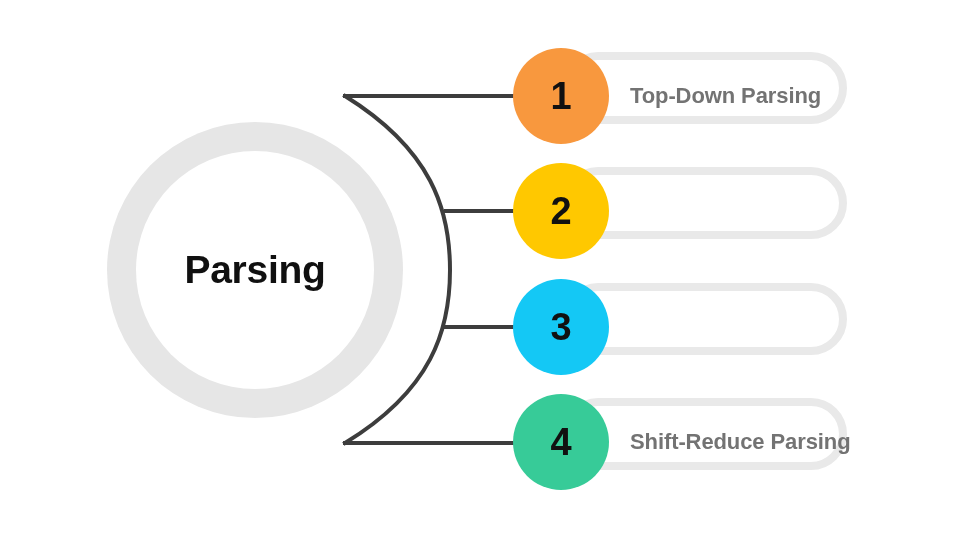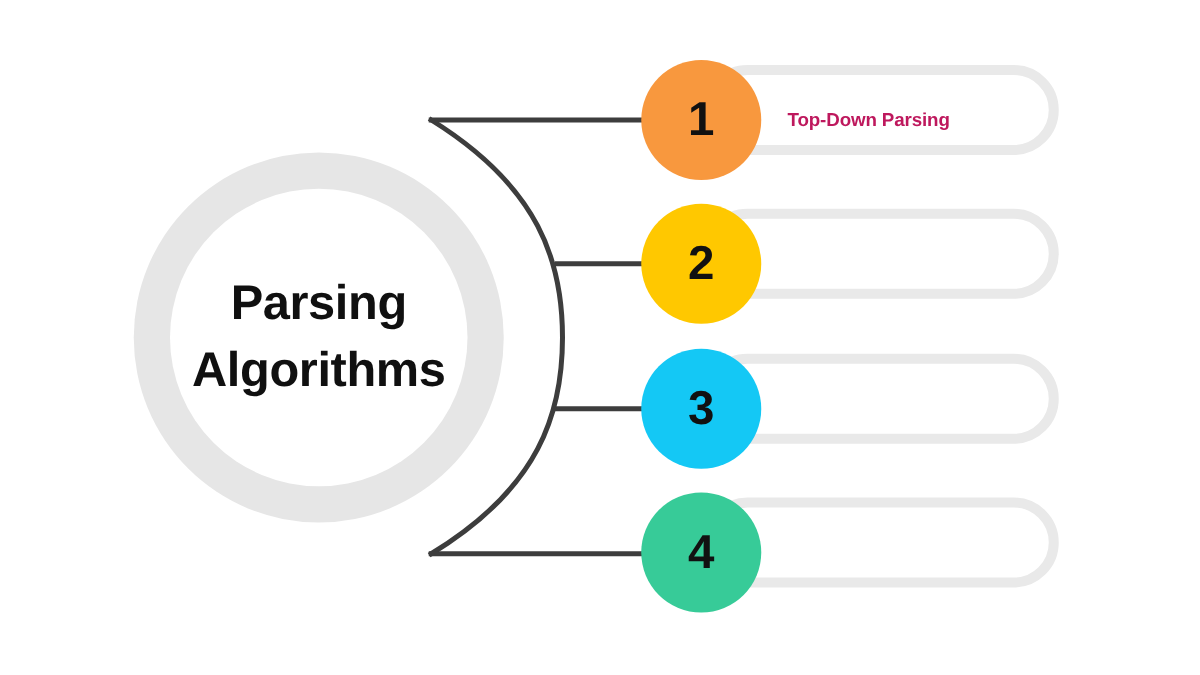--- a/index.html
+++ b/index.html
@@ -90,22 +90,22 @@
     box-sizing: border-box;
   }
   .pill-label {
     position: absolute;
     left: 117px;
     top: 0;
     width: 233px;
     height: 96px;
     display: flex;
     align-items: center;
-    color: #be185d;
-    font-size: 15px;
+    color: #737373;
+    font-size: 22px;
     font-weight: bold;
     letter-spacing: -0.1px;
     white-space: nowrap;
   }
   .bubble {
     position: absolute;
     left: 0;
     top: 0;
     width: 96px;
     height: 96px;
@@ -120,21 +120,20 @@
 </style>
 </head>
 <body>
 
 <div class="canvas">
 
   <div class="hub" style="background: rgb(230, 230, 230);">
     <div class="hub-inner" style="background: rgb(255, 255, 255);">
       <div class="hub-title" style="color: rgb(16, 16, 16);">
         <span>Parsing</span>
-        <span>Algorithms</span>
       </div>
     </div>
   </div>
 
   <svg class="connectors" viewBox="0 0 960 540" xmlns="http://www.w3.org/2000/svg">
     <path d="M345,96 C432,150 450,210 450,270 C450,330 432,390 345,443" fill="none" stroke="#3d3d3d" stroke-width="4" stroke-linecap="square"></path>
     <line x1="343" y1="96" x2="560" y2="96" stroke="#3d3d3d" stroke-width="4"></line>
     <line x1="444" y1="211" x2="560" y2="211" stroke="#3d3d3d" stroke-width="4"></line>
     <line x1="444" y1="327" x2="560" y2="327" stroke="#3d3d3d" stroke-width="4"></line>
     <line x1="343" y1="443" x2="560" y2="443" stroke="#3d3d3d" stroke-width="4"></line>
@@ -157,18 +156,19 @@
 
   <div class="row row-3">
     <div class="pill" style="border-color: rgb(233, 233, 233); background: rgb(255, 255, 255);"></div>
     <div class="bubble" style="background:#14c8f5">
       <span>3</span>
     </div>
   </div>
 
   <div class="row row-4">
     <div class="pill" style="border-color: rgb(233, 233, 233); background: rgb(255, 255, 255);"></div>
+    <div class="pill-label">Shift-Reduce Parsing</div>
     <div class="bubble" style="background:#37cb98">
       <span>4</span>
     </div>
   </div>
 
 </div>
 
 </body></html>

